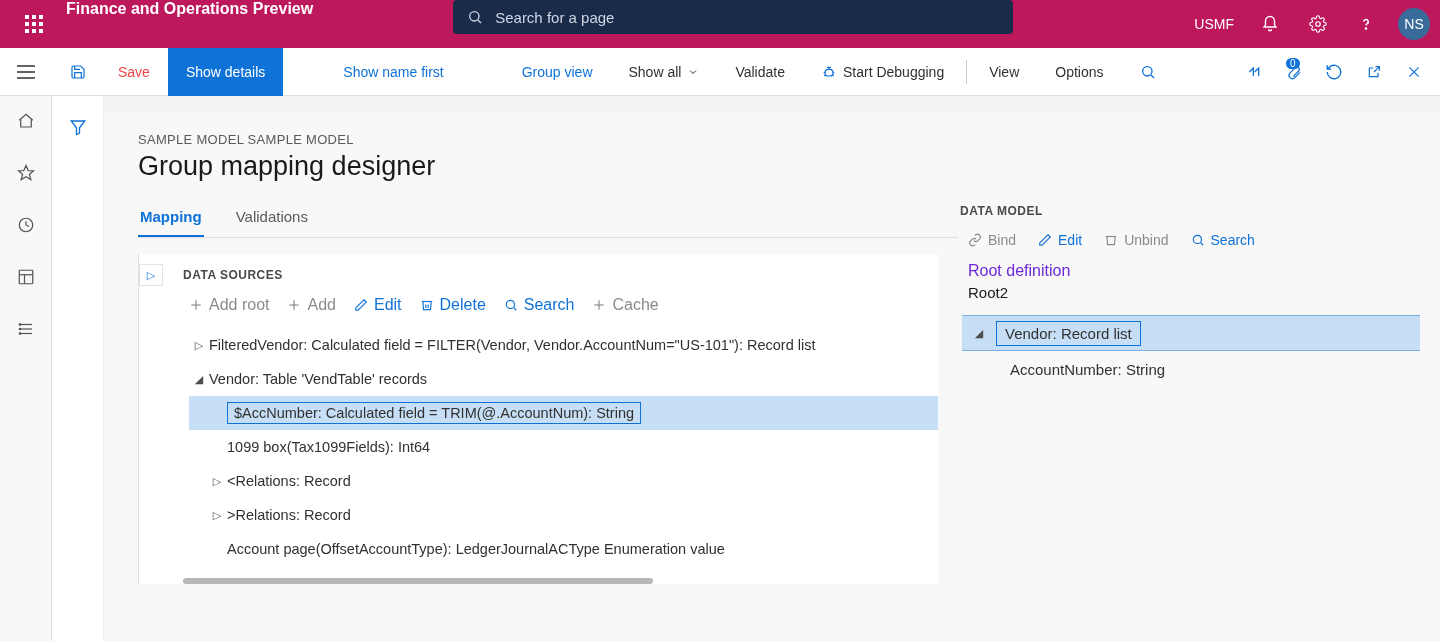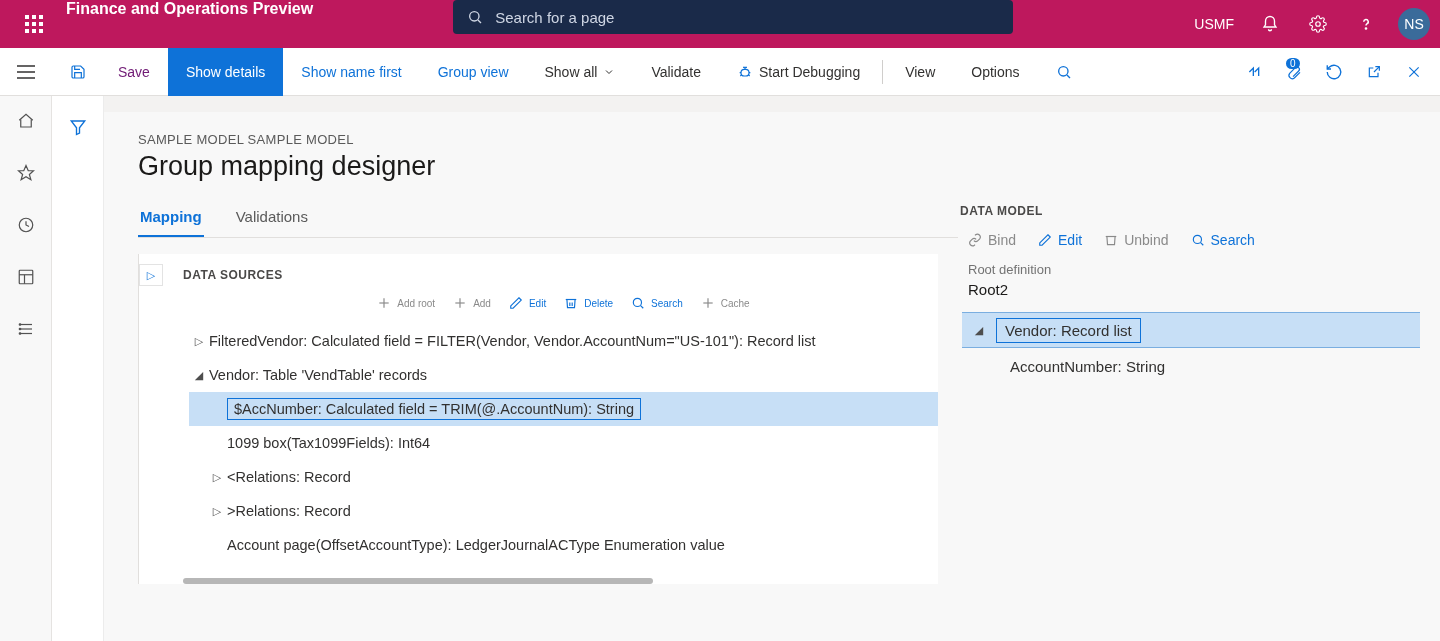--- a/index.html
+++ b/index.html
@@ -16,24 +16,24 @@
 .searchbar-text { font-size: 15px; }
 .topbar-right { margin-left: auto; display: flex; align-items: center; gap: 8px; }
 .top-icon { width: 40px; height: 48px; display: flex; align-items: center; justify-content: center; color: #fff; }
 .company { font-size: 14px; margin-right: 8px; }
 .avatar { width: 32px; height: 32px; background: #3a6b9a; border-radius: 50%; display: flex; align-items: center; justify-content: center; font-size: 14px; font-weight: 400; margin-left: 4px; }
 
 
 .actionbar { height: 48px; background: #fff; border-bottom: 1px solid #e1dfdd; display: flex; align-items: center; }
 .hamburger { width: 52px; height: 48px; display: flex; align-items: center; justify-content: center; }
 .action-btn { height: 48px; padding: 0 18px; display: flex; align-items: center; gap: 6px; font-size: 14px; color: #323130; cursor: pointer; }
-.action-btn.save { color: #701a75; gap: 32px; }
+.action-btn.save { color: #ef4444; gap: 32px; }
 .action-btn.save svg { color: #0e72d8; }
 .action-btn.active { background: #0e72d8; color: #fff; }
-.action-btn.link { color: #0e72d8; }
+.action-btn.link { color: #0e72d8; margin-left: 42px; }
 .action-sep { width: 1px; height: 24px; background: #d0cecc; margin: 0 4px; }
 .actionbar-right { margin-left: auto; display: flex; align-items: center; padding-right: 6px; }
 .right-icon { width: 40px; height: 40px; display: flex; align-items: center; justify-content: center; color: #0e72d8; position: relative; }
 .badge-0 { position: absolute; top: 6px; left: 12px; background: #0e72d8; color: #fff; border-radius: 8px; font-size: 10px; padding: 0 4px; }
 
 
 .leftrail { position: absolute; top: 96px; left: 0; width: 52px; height: calc(641px - 96px); background: #f8f8f8; border-right: 1px solid #e5e3e1; display: flex; flex-direction: column; align-items: center; padding-top: 16px; gap: 30px; color: #525252; }
 
 
 .filtercol { position: absolute; top: 96px; left: 52px; width: 52px; height: calc(641px - 96px); background: #fff; border-right: 1px solid #ececec; display: flex; justify-content: center; padding-top: 22px; color: #0e72d8; }
@@ -45,38 +45,38 @@
 .page-title { font-size: 27px; color: #1b1a19; margin-top: 4px; font-weight: 400; }
 
 .tabs { display: flex; gap: 30px; margin-top: 18px; border-bottom: 1px solid #e1dfdd; width: 820px; }
 .tab { padding: 8px 2px 10px; font-size: 15px; color: #5a5a5a; cursor: pointer; position: relative; }
 .tab.active { color: #0e72d8; font-weight: 700; border-bottom: 2px solid #0e72d8; }
 
 
 .ds-panel { margin-top: 16px; background: #fff; width: 800px; border-left: 1px solid #e1dfdd; min-height: 330px; position: relative; }
 .ds-expand-handle { position: absolute; left: 0; top: 10px; width: 24px; height: 22px; display: flex; align-items: center; justify-content: center; border: 1px solid #e3e3e3; background:#fff; color:#0e72d8; font-size:11px; }
 .ds-header { font-size: 12px; font-weight: 600; color: #4a4948; letter-spacing: 0.5px; padding: 14px 0 10px 44px; }
-.ds-toolbar { display: flex; align-items: center; gap: 18px; padding: 4px 0 10px 50px; font-size: 10px; justify-content: center; }
+.ds-toolbar { display: flex; align-items: center; gap: 18px; padding: 4px 0 10px 50px; font-size: 16px; }
 .ds-tool { display: flex; align-items: center; gap: 6px; color: #8a8a8a; cursor: pointer; }
 .ds-tool.enabled { color: #0e72d8; }
 .ds-tree { padding: 4px 0 10px 50px; font-size: 14.5px; color: #323130; }
 .tree-row { display: flex; align-items: center; height: 34px; position: relative; }
 .tree-caret { width: 20px; text-align: center; font-size: 11px; color: #4e4e4e; }
 .tree-row.selected { background: #c7dff6; }
 .tree-row.selected .node-text { border: 1px solid #0e72d8; padding: 2px 6px; background:#c7dff6; }
 .indent-1 { padding-left: 18px; }
 .ds-scroll-thumb { position: absolute; bottom: 0; left: 44px; height: 6px; width: 470px; background: #b7b7b7; border-radius: 3px; }
 
 
 .dm-panel { position: absolute; top: 92px; right: 20px; width: 460px; }
 .dm-header { font-size: 12px; font-weight: 600; color: #4a4948; letter-spacing: 0.5px; margin-bottom: 14px; }
 .dm-toolbar { display: flex; align-items: flex-end; gap: 22px; font-size: 14px; margin-bottom: 14px; padding-left: 8px; }
 .dm-tool { display: flex; align-items: center; gap: 6px; color: #8a8a8a; }
 .dm-tool.enabled { color: #0e72d8; }
-.dm-label { font-size: 13px; color: #737373; margin: 0 0 4px 8px; }
+.dm-label { font-size: 16px; color: #6d28d9; margin: 0 0 4px 8px; }
 .dm-value { font-size: 15px; color: #1b1a19; margin: 0 0 10px 8px; padding-bottom: 4px; }
 .dm-tree { margin-left: 2px; }
 .dm-row { display:flex; align-items:center; height: 36px; font-size: 15px; color:#323130; }
 .dm-row.sel { background: #c7dff6; border-top:1px solid #7aaee0; border-bottom:1px solid #7aaee0; }
 .dm-row.sel .node-text { border: 1px solid #0e72d8; padding: 3px 8px; background:#c7dff6; }
 .dm-row .tree-caret { width:34px; }
 
 svg { flex-shrink: 0; }
 </style>
 </head>

